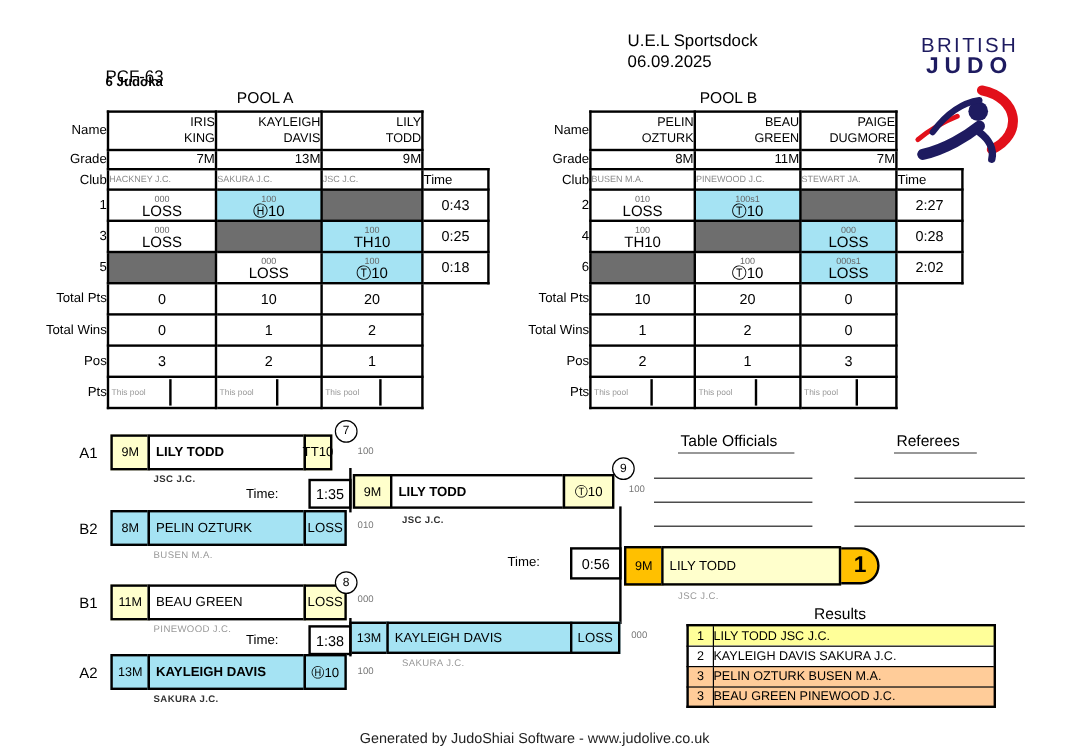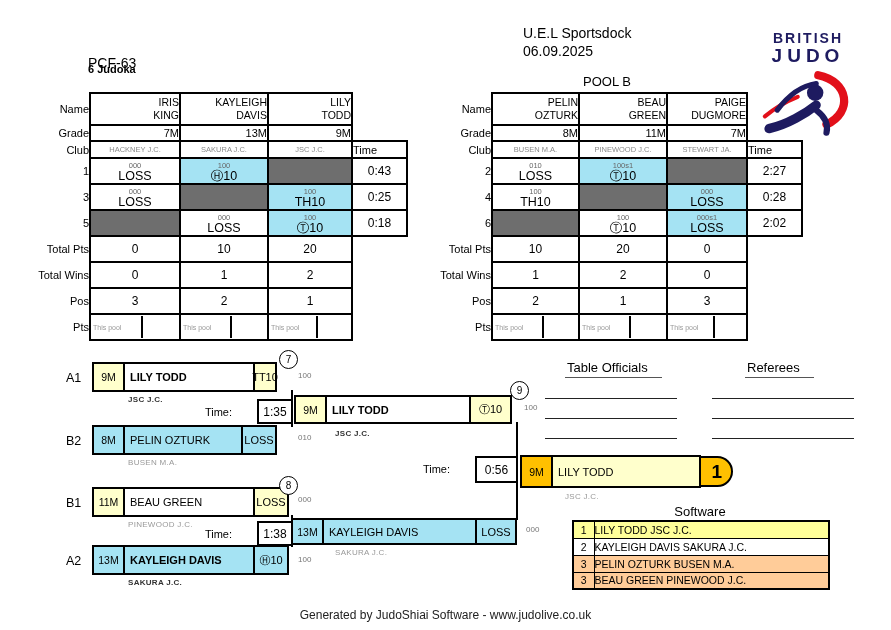--- a/index.html
+++ b/index.html
@@ -11,21 +11,21 @@
   .pooltitle{position:absolute;font-size:13px;text-align:center}
 
   
   table.pool{position:absolute;border-collapse:collapse;table-layout:fixed}
   table.pool td{padding:0;vertical-align:middle;box-sizing:border-box}
   td.b{border:2px solid #000}
   td.lbl{border:none;text-align:right;padding-right:5px;font-size:11px;white-space:nowrap}
   td.ghost{border:none}
   td.namecell{font-size:10.5px;line-height:13px;padding:2px 0 0 4px;text-align:right;vertical-align:top}
   td.gradecell{text-align:right;font-size:11px}
-  td.clubcell{font-size:7.5px;color:#8a8a8a;padding-left:3px;text-align:center;white-space:nowrap;overflow:hidden}
+  td.clubcell{font-size:7.5px;color:#8a8a8a;padding-left:3px;text-align:left;white-space:nowrap;overflow:hidden}
   td.timehdr{font-size:11px;padding-left:3px;text-align:left;background:#fff}
   td.mc{text-align:center}
   td.mc .sc{font-size:7.5px;color:#666;line-height:9px;padding-top:2px}
   td.mc .mk{font-size:12.5px;line-height:13px}
   .mc-gray{background:#6E6E6E}
   .mc-blue{background:#A5E3F3}
   td.timeval{font-size:12px;text-align:center;background:#fff}
   td.tot{text-align:center;font-size:12px}
   .ptswrap{display:flex;height:22px;align-items:stretch}
   .ph1{flex:0 0 55%;border-right:2px solid #000;font-size:7px;color:#999;
@@ -65,21 +65,21 @@
   table.results{position:absolute;border-collapse:collapse;border:2px solid #000}
   table.results td{border:1px solid #000;font-size:10.5px;height:17px;padding:0;box-sizing:border-box}
   td.rank{width:21px;text-align:center}
   td.entry{width:235px;padding-left:4px;text-align:left}
   .res1{background:#FFFF99}.res2{background:#FFFFFF}.res3{background:#FFCC99}
 
   .footer{position:absolute;left:0;top:608px;width:100%;text-align:center;font-size:12px;color:#222}
 
   
   .logo{position:absolute;left:752px;top:30px;width:112px;text-align:center;color:#1E1B60}
-  .logo .l1{font-size:14px;font-weight:bold;letter-spacing:2px;line-height:16px}
+  .logo .l1{font-size:17px;font-weight:normal;letter-spacing:2px;line-height:16px}
   .logo .l2{font-size:19px;font-weight:bold;letter-spacing:5px;line-height:19px}
 </style>
 </head>
 <body>
 
 <div id="sheet">
 
   <div class="abs t14" style="left:88px;top:55px">PCF-63</div>
   <div class="abs t11b" style="left:88px;top:63px">6 Judoka</div>
   <div class="abs t14" style="left:523px;top:25px">U.E.L Sportsdock</div>
@@ -91,20 +91,21 @@
     <svg width="104" height="78" viewBox="0 0 100 76">
       <path d="M60 10 C90 16 94 46 68 58" stroke="#E2101A" stroke-width="8" fill="none" stroke-linecap="round"></path>
       <path d="M8 50 C20 40 30 35 40 31" stroke="#E2101A" stroke-width="4" fill="none" stroke-linecap="round"></path>
       <circle cx="57" cy="27" r="8" fill="#1E1B60"></circle>
       <path d="M12 62 C30 58 48 47 58 39" stroke="#1E1B60" stroke-width="9" fill="none" stroke-linecap="round"></path>
       <path d="M20 44 C32 28 44 20 58 18" stroke="#1E1B60" stroke-width="5" fill="none" stroke-linecap="round"></path>
       <path d="M58 44 C66 50 70 58 68 66" stroke="#1E1B60" stroke-width="6" fill="none" stroke-linecap="round"></path>
     </svg>
   </div>
 
+  <div class="pooltitle" style="left:90px;top:74px;width:262px">POOL A</div>
   <div class="pooltitle" style="left:492px;top:74px;width:230px">POOL B</div>
 
   <table class="pool" style="left:32px;top:92px;width:375px">
     <colgroup>
         <col style="width:58px">
         <col style="width:90px">
         <col style="width:88px">
         <col style="width:84px">
         <col style="width:55px">
       </colgroup>
@@ -359,21 +360,21 @@
     <div class="bc bname bold" style="width:132px">LILY TODD</div>
     <div class="bc bres yellow" style="width:24px">TT10</div>
   </div>
   <div class="scoretag" style="left:298px;top:371px">100</div>
   <div class="bclub dark" style="left:128px;top:395px">JSC J.C.</div>
   <div class="tlabel" style="left:150px;top:406px;width:82px">Time:</div>
   <div class="tbox" style="left:257px;top:399px;width:36px;height:25px">1:35</div>
   <div class="vline" style="left:291px;top:390px;height:37px"></div>
   <div class="brow" style="left:92px;top:425px;height:30px">
     <div class="bc bgrade blue">8M</div>
-    <div class="bc bname blue" style="width:120px">PELIN OZTURK</div>
+    <div class="bc bname blue" style="width:132px">PELIN OZTURK</div>
     <div class="bc bres blue" style="width:36px">LOSS</div>
   </div>
   <div class="scoretag" style="left:298px;top:433px">010</div>
   <div class="bclub" style="left:128px;top:458px">BUSEN M.A.</div>
 
   <div class="mcircle" style="left:510px;top:381px">9</div>
   <div class="brow" style="left:294px;top:395px;height:29px">
     <div class="bc bgrade yellow">9M</div>
     <div class="bc bname bold" style="width:146px">LILY TODD</div>
     <div class="bc bres yellow" style="width:43px">Ⓣ10</div>
@@ -420,21 +421,21 @@
 
   <div class="secheading" style="left:565px;top:360px">Table Officials</div>
   <div class="offline" style="left:545px;top:398px;width:132px"></div>
   <div class="offline" style="left:545px;top:418px;width:132px"></div>
   <div class="offline" style="left:545px;top:438px;width:132px"></div>
   <div class="secheading" style="left:745px;top:360px">Referees</div>
   <div class="offline" style="left:712px;top:398px;width:142px"></div>
   <div class="offline" style="left:712px;top:418px;width:142px"></div>
   <div class="offline" style="left:712px;top:438px;width:142px"></div>
 
-  <div class="results-title" style="left:572px;top:504px;width:256px">Software</div>
+  <div class="results-title" style="left:572px;top:504px;width:256px">Results</div>
   <table class="results" style="left:572px;top:520px">
     <tbody>
         <tr class="res1">
       <td class="rank">1</td>
       <td class="entry">LILY TODD JSC J.C.</td>
     </tr>
     <tr class="res2">
       <td class="rank">2</td>
       <td class="entry">KAYLEIGH DAVIS SAKURA J.C.</td>
     </tr>

